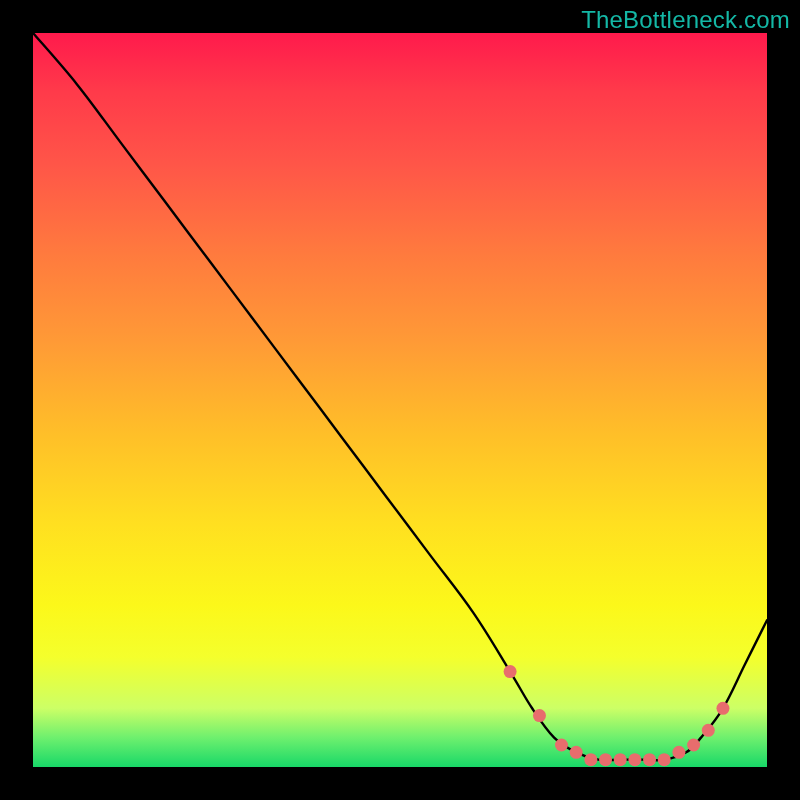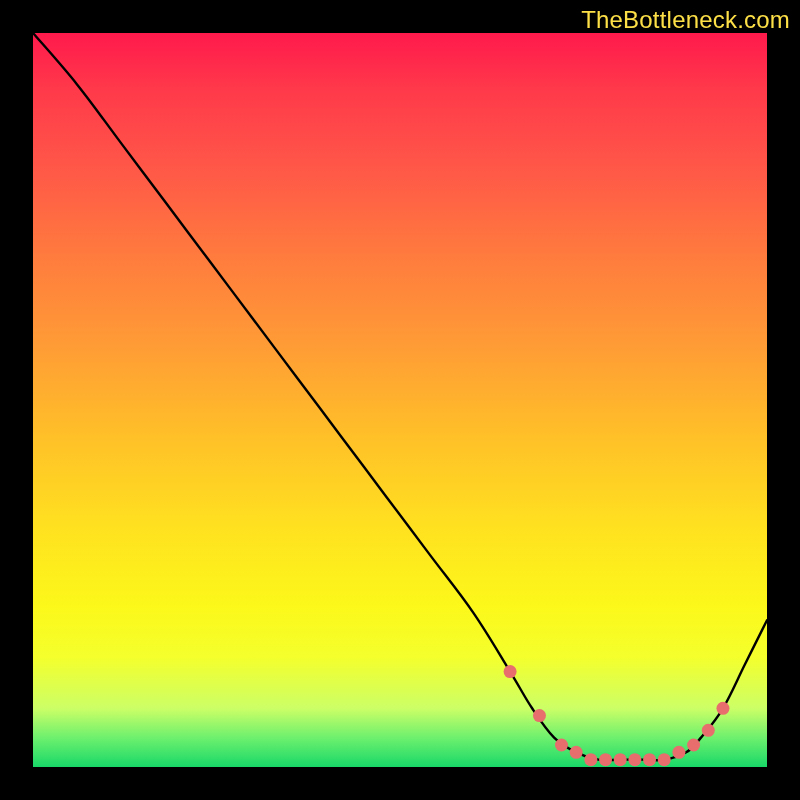--- a/index.html
+++ b/index.html
@@ -37,21 +37,21 @@
       #f4ff2c 85%,
       #ccff66 92%,
       #6ef06e 96%,
       #18d868 100%
     );
   }
   .watermark {
     position: absolute;
     top: 6px;
     right: 10px;
-    color: #fde047;
+    color: #14b8a6;
     font-size: 24px;
     font-weight: 500;
     letter-spacing: 0.2px;
   }
   svg.curve {
     position: absolute;
     left: 0;
     top: 0;
     width: 734px;
     height: 734px;

